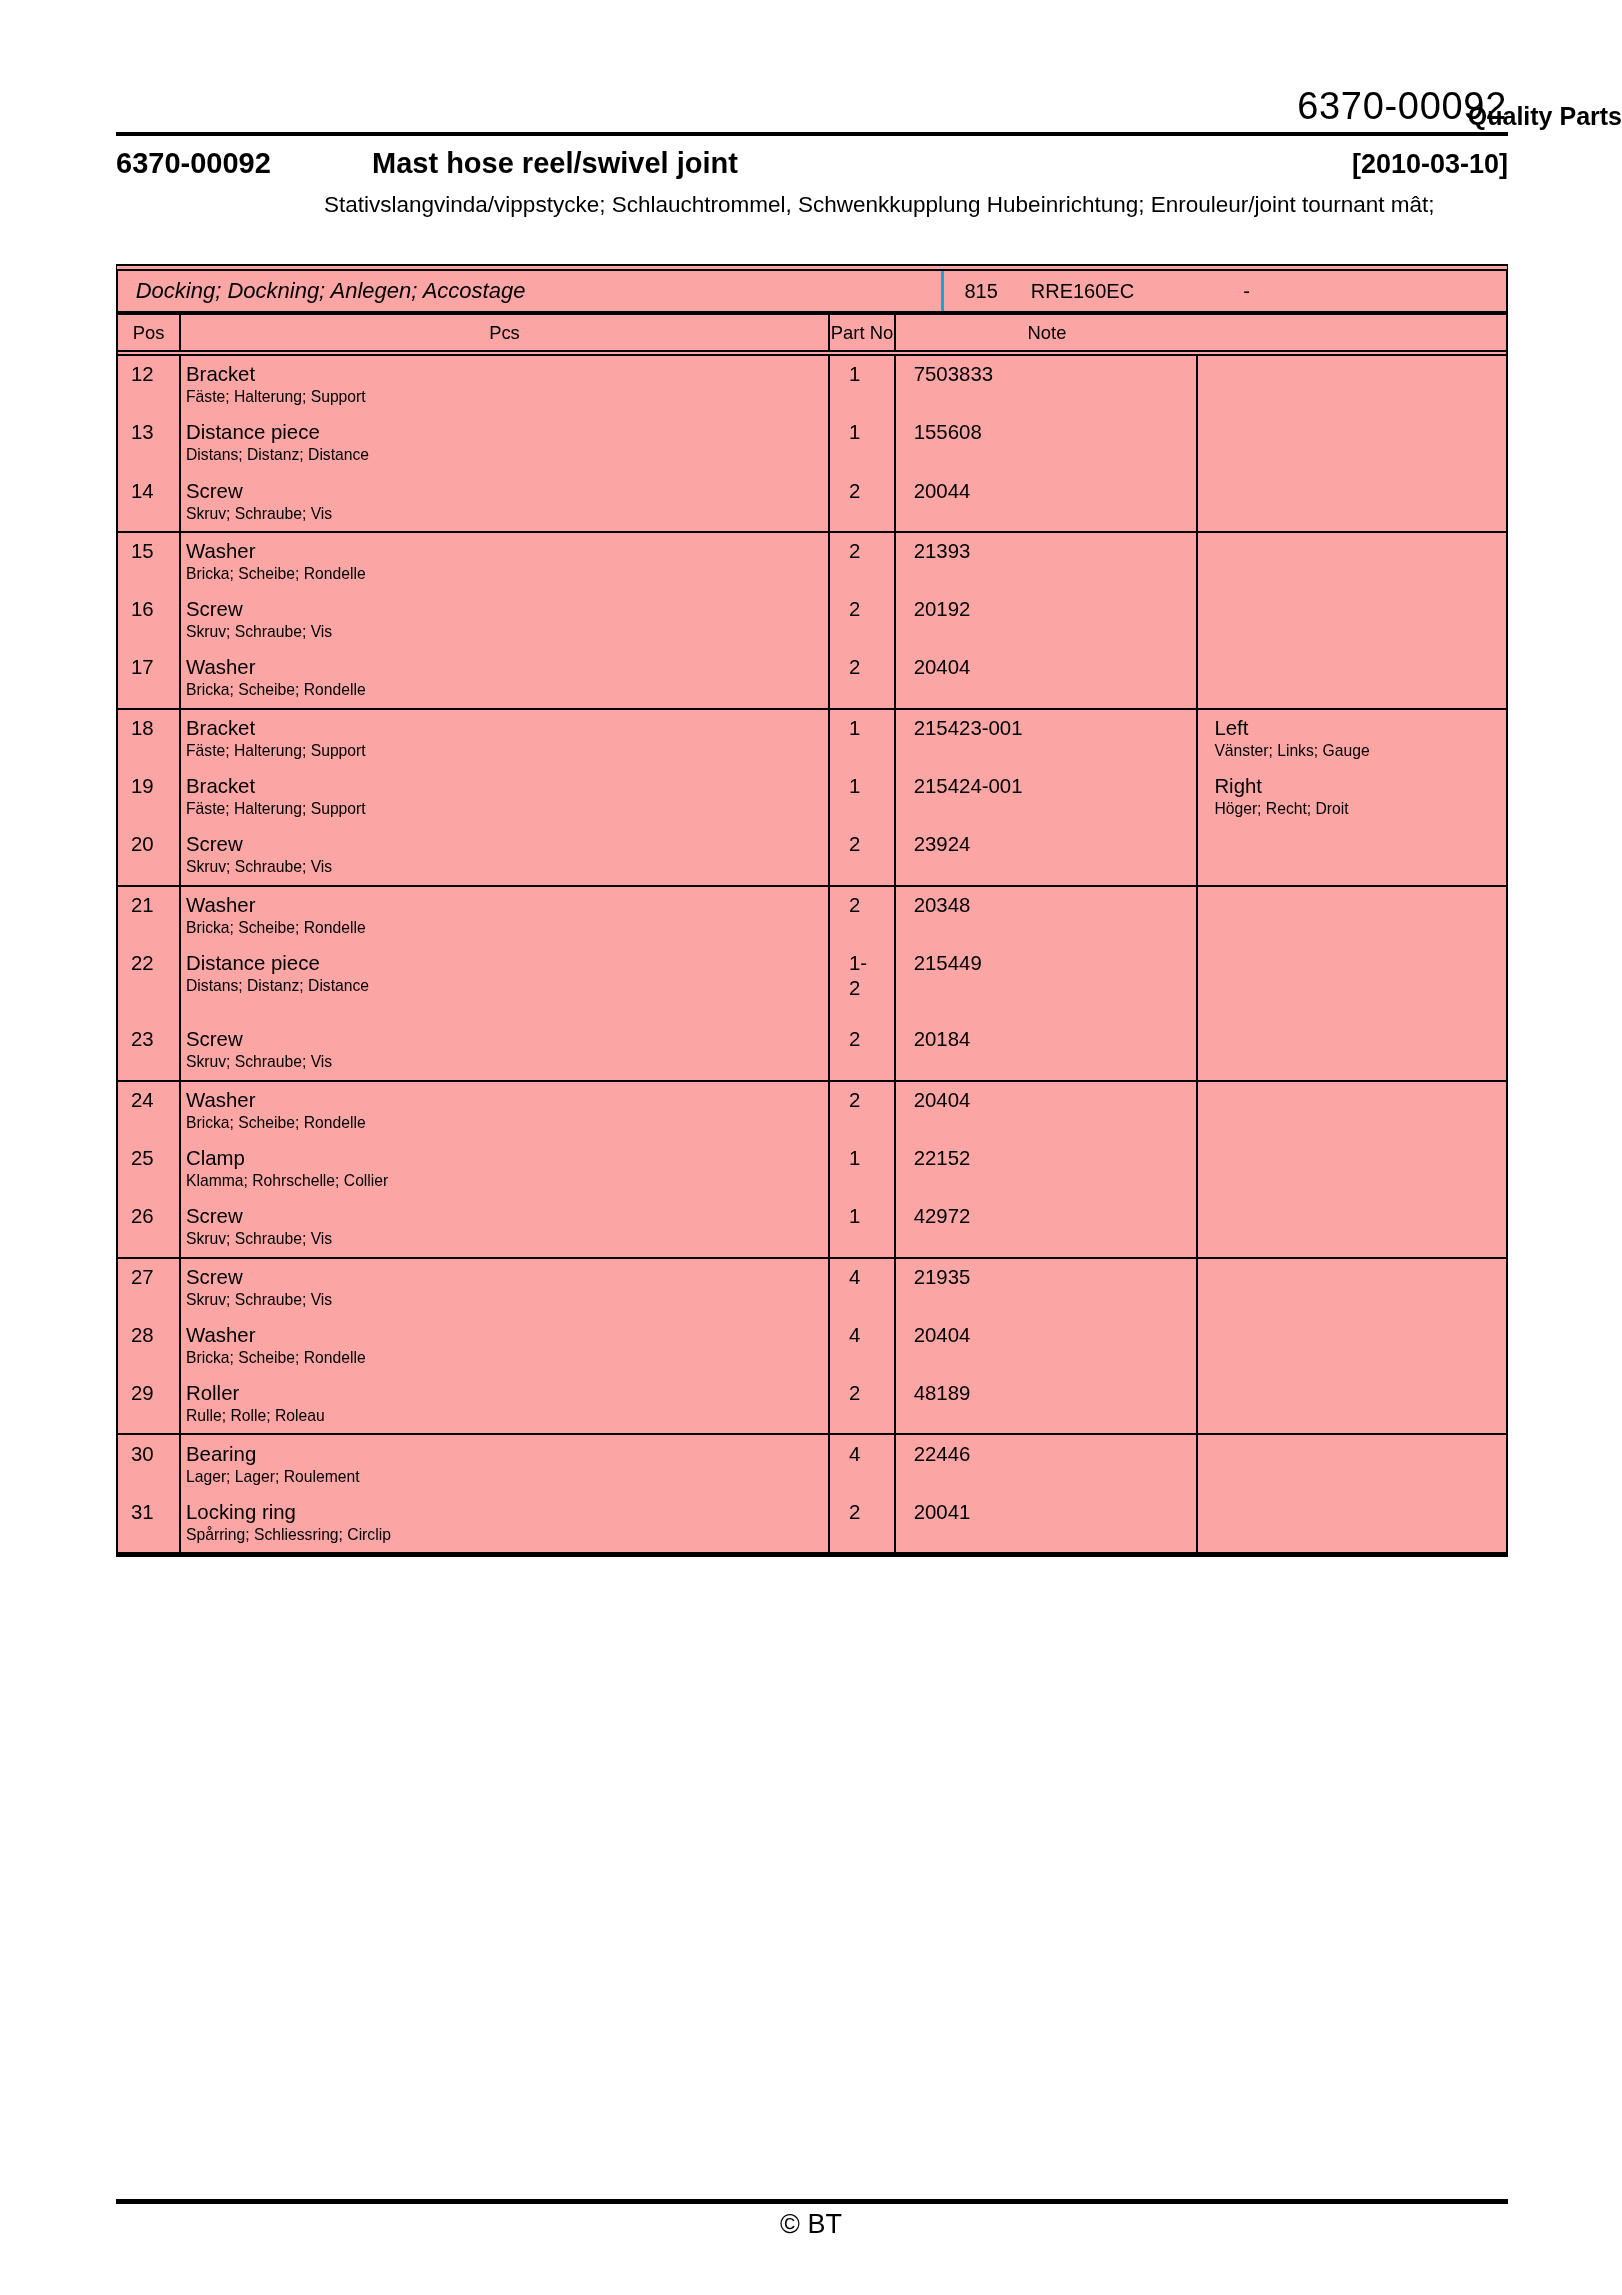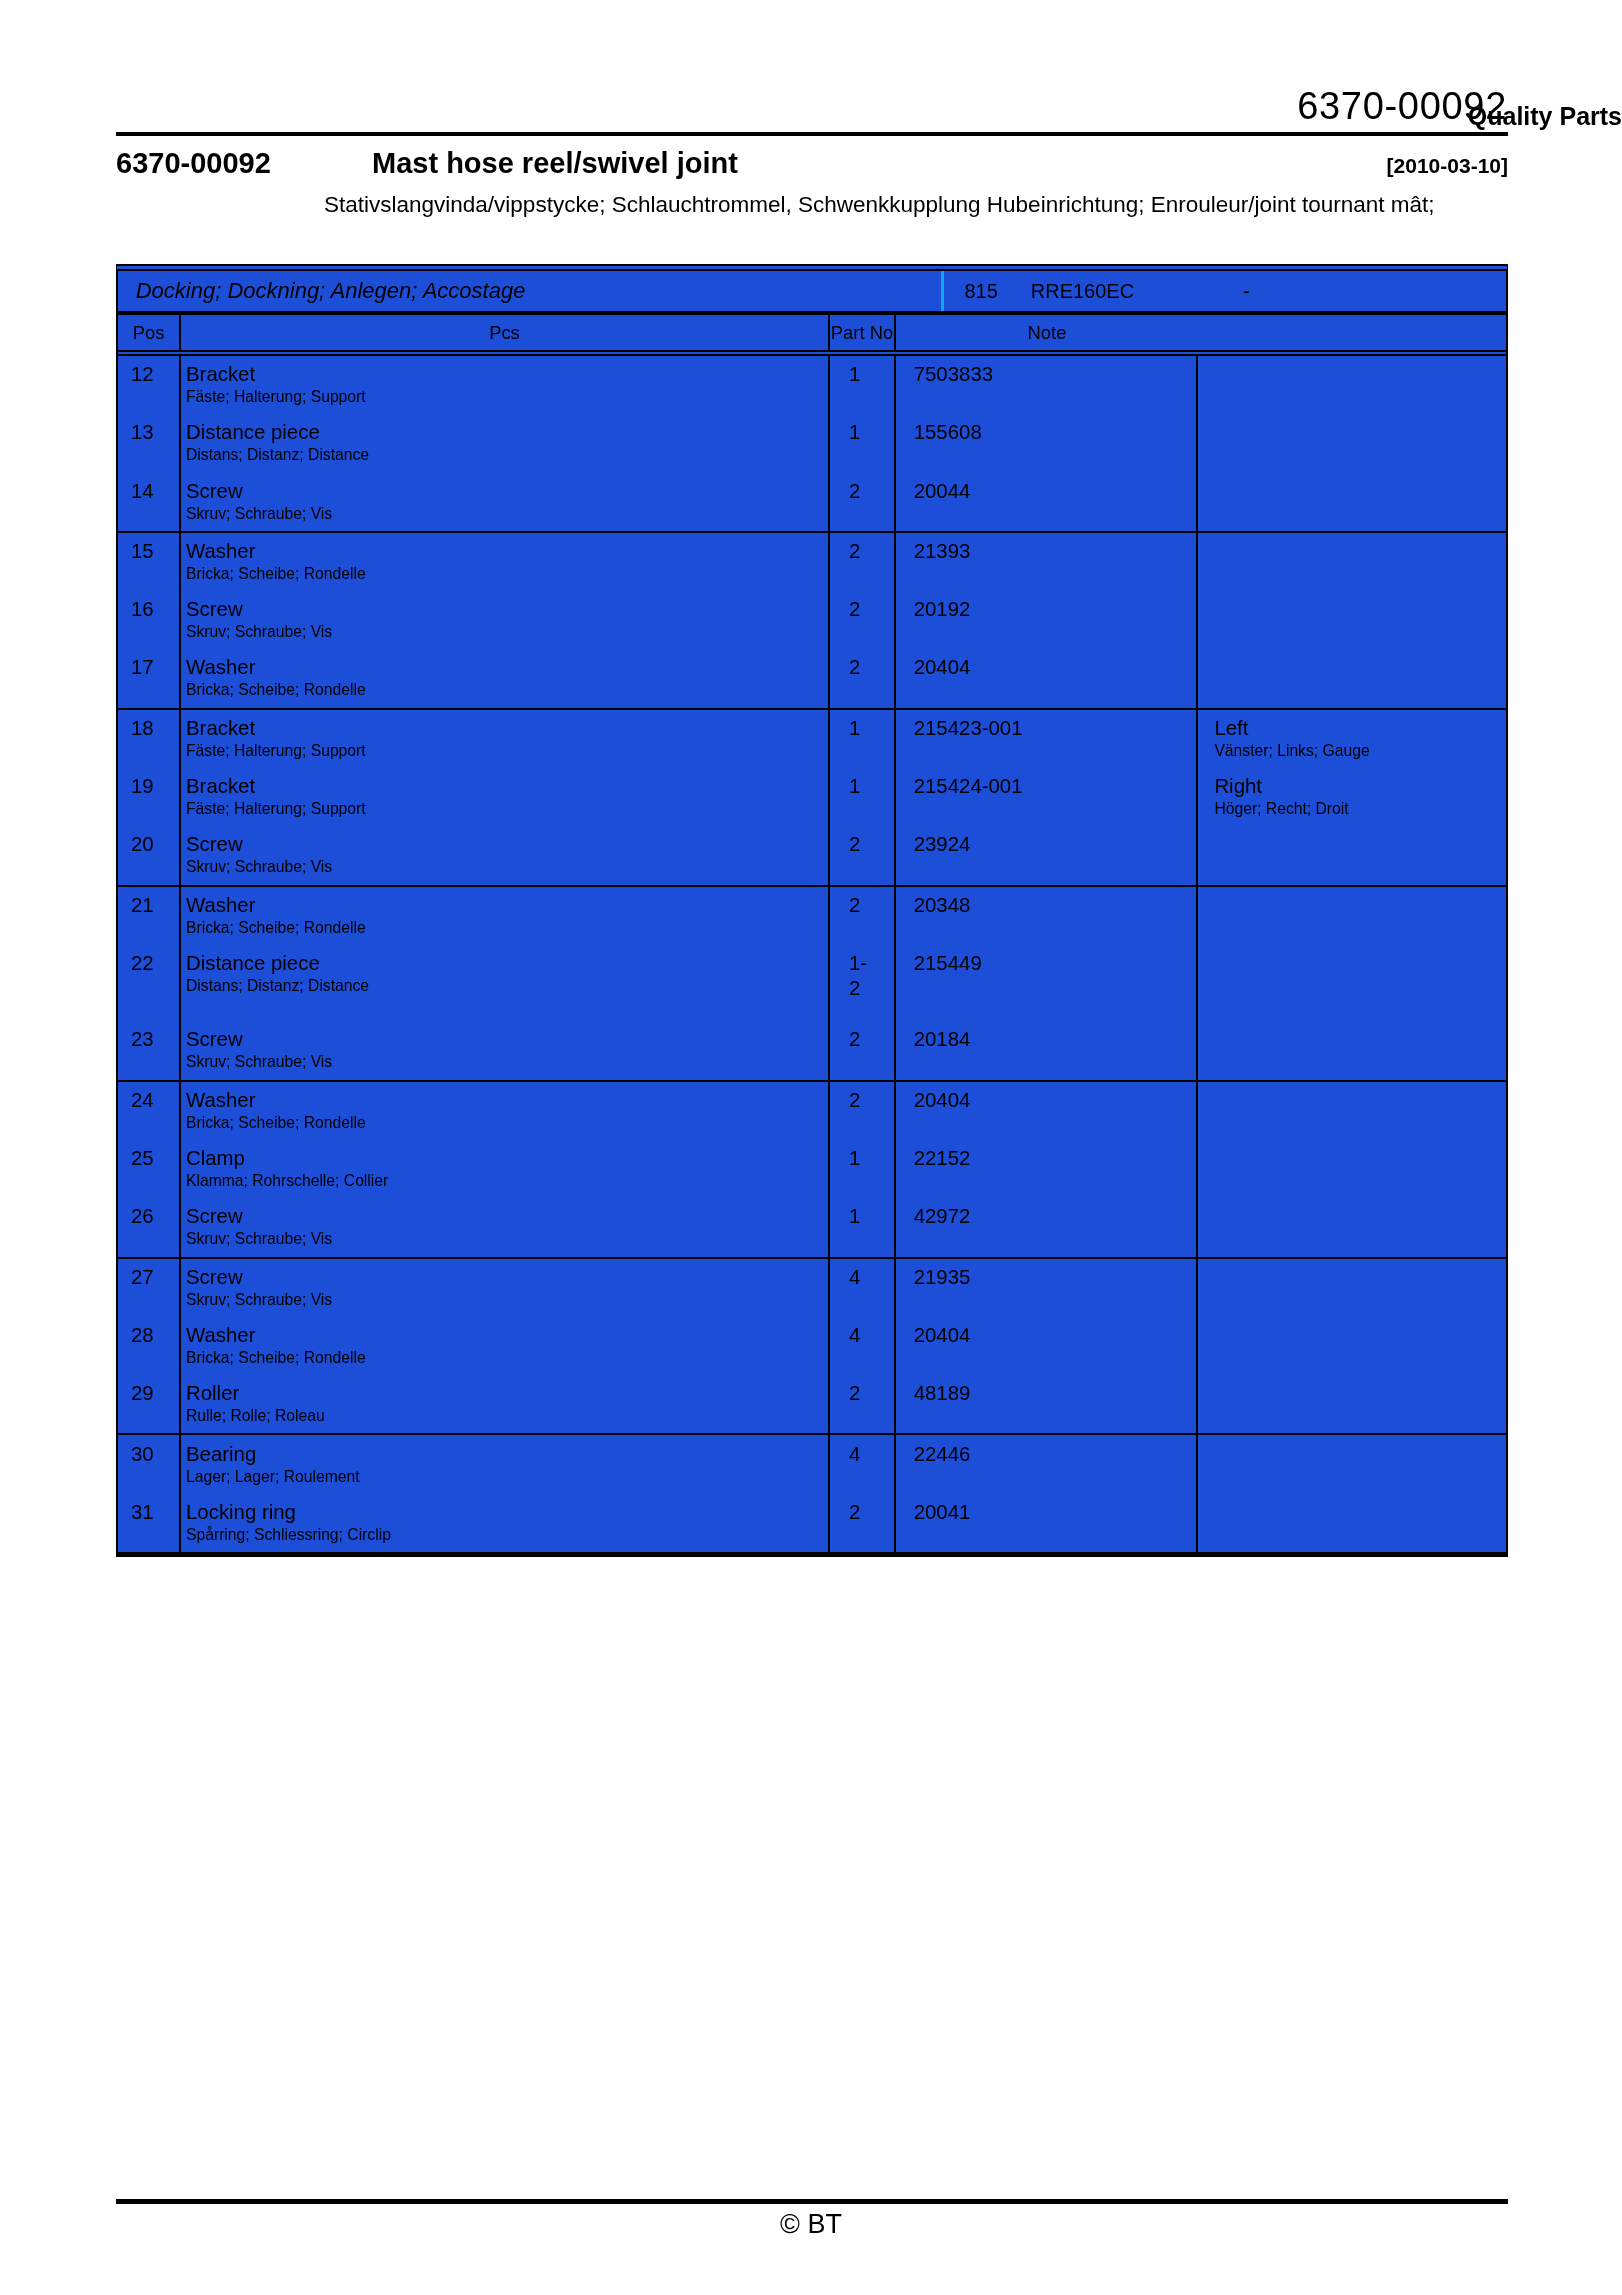--- a/index.html
+++ b/index.html
@@ -12,30 +12,30 @@
   }
 
   
   .doc-number-top { position:absolute; top:85px; right:115px; font-size:38px; font-weight:400; letter-spacing:0.7px; }
   .brand { position:absolute; top:102px; left:0; width:100%; text-align:right; font-size:25px; font-weight:700; }
   .header-rule { position:absolute; top:132px; left:116px; width:1392px; height:4.1px; background:#000; }
 
   .title-row { position:absolute; top:147px; left:116px; width:1392px; display:flex; align-items:baseline; }
   .doc-number { flex:0 0 208px; font-size:29px; font-weight:700; }
   .doc-title  { font-size:29px; font-weight:700;margin-left:48px; }
-  .doc-date   { margin-left:auto; font-size:21px; font-weight:700; }
+  .doc-date   { margin-left:auto; font-size:27px; font-weight:700; }
   .subtitle   { position:absolute; top:188px; left:324px; width:1184px; font-size:22.5px; line-height:33px; }
 
   
   .parts-table {
     position:absolute; top:264px; left:116px; width:1392px;
     border:2.7px solid #000;
     border-top:7.5px double #000;
     border-bottom:5.5px solid #000;
-    background:#1d4ed8;
+    background:#fca5a5;
   }
   .dock-row { display:flex; align-items:center; height:44px; border-bottom:4.1px solid #000; }
   .dock-title { flex:0 0 823px; padding-left:17.7px; font-style:italic; font-size:22px; }
   .dock-model { flex:1 1 auto; align-self:stretch; border-left:3px solid #0ea5e9; display:flex; align-items:center; padding-left:20.4px; font-size:20px; }
   .dock-model .code { margin-right:33px; }
   .dock-model .variant { margin-left:109px; }
 
   .grid { display:grid; grid-template-columns:63px 649px 66px 302px 307px; }
   .vline { border-right:2px solid #000; }
 

